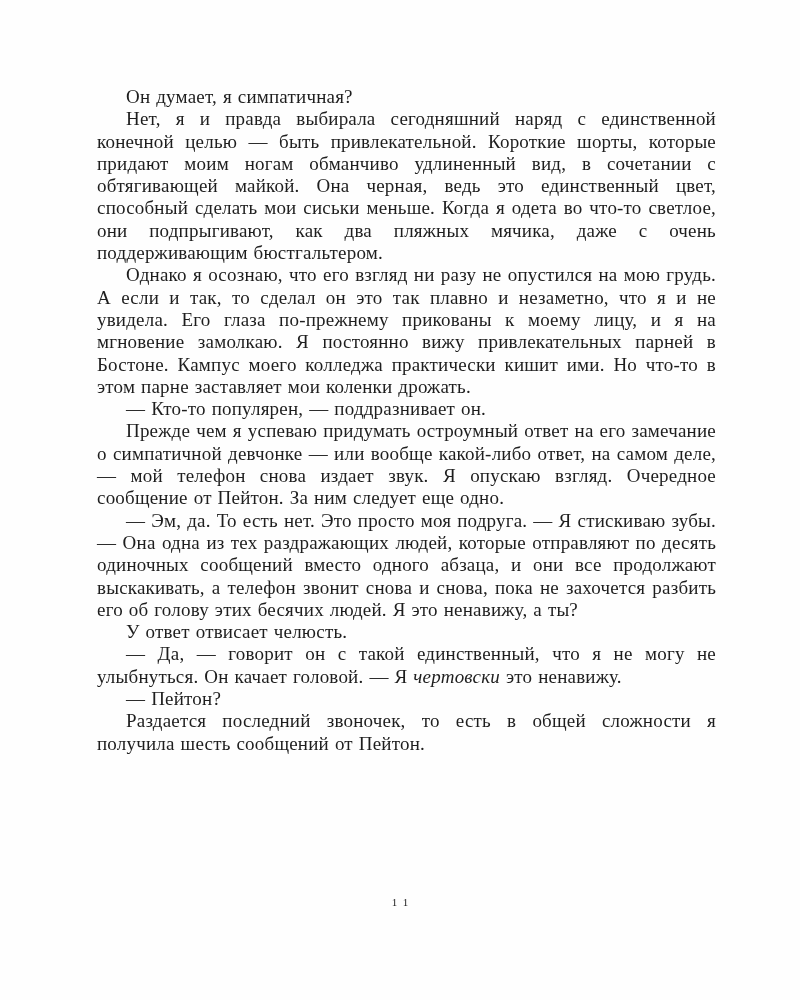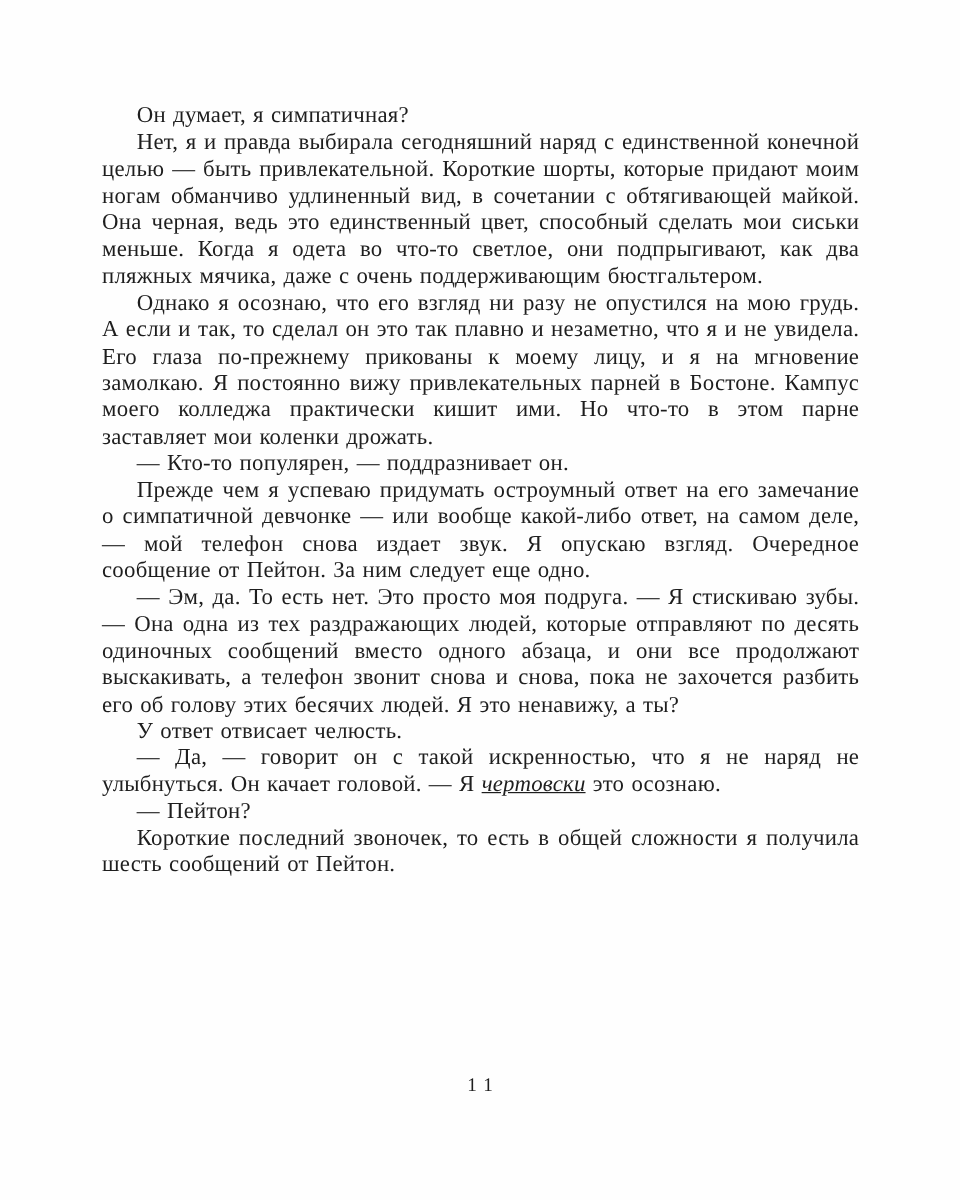--- a/index.html
+++ b/index.html
@@ -12,60 +12,59 @@
     width: 800px;
     height: 1000px;
     background: #fefefe;
     font-family: "Liberation Serif", "DejaVu Serif", serif;
     color: #1e1e1e;
     overflow: hidden;
     box-sizing: border-box;
   }
   .text-block {
     position: absolute;
-    left: 85px;
+    left: 97px;
     right: 84px;
     top: 86px;
     text-align: justify;
     font-size: 19px;
     line-height: 22.3px;
     letter-spacing: 0.2px;
     word-spacing: 1px;
   }
   .text-block p {
     margin: 0;
     padding: 0;
     text-indent: 29px;
   }
   .text-block em {
     font-style: italic;
-    text-decoration: underline;
   }
   .page-number {
     position: absolute;
     left: 0;
     right: 0;
     top: 896px;
     text-align: center;
-    font-size: 16px;
+    font-size: 11px;
     letter-spacing: 6px;
     padding-left: 6px; 
     color: #1e1e1e;
   }
 </style>
 </head>
 <body>
 
 <div class="page">
   <div class="text-block">
     <p>Он думает, я симпатичная?</p>
     <p>Нет, я и правда выбирала сегодняшний наряд с единственной конечной целью — быть привлекательной. Короткие шорты, которые придают моим ногам обманчиво удлиненный вид, в сочетании с обтягивающей майкой. Она черная, ведь это единственный цвет, способный сделать мои сиськи меньше. Когда я одета во что-то светлое, они подпрыгивают, как два пляжных мячика, даже с очень поддерживающим бюстгальтером.</p>
     <p>Однако я осознаю, что его взгляд ни разу не опустился на мою грудь. А если и так, то сделал он это так плавно и незаметно, что я и не увидела. Его глаза по-прежнему прикованы к моему лицу, и я на мгновение замолкаю. Я постоянно вижу привлекательных парней в Бостоне. Кампус моего колледжа практически кишит ими. Но что-то в этом парне заставляет мои коленки дрожать.</p>
     <p>— Кто-то популярен, — поддразнивает он.</p>
     <p>Прежде чем я успеваю придумать остроумный ответ на его замечание о симпатичной девчонке — или вообще какой-либо ответ, на самом деле, — мой телефон снова издает звук. Я опускаю взгляд. Очередное сообщение от Пейтон. За ним следует еще одно.</p>
     <p>— Эм, да. То есть нет. Это просто моя подруга. — Я стискиваю зубы. — Она одна из тех раздражающих людей, которые отправляют по десять одиночных сообщений вместо одного абзаца, и они все продолжают выскакивать, а телефон звонит снова и снова, пока не захочется разбить его об голову этих бесячих людей. Я это ненавижу, а ты?</p>
     <p>У ответ отвисает челюсть.</p>
-    <p><span>— Да, — говорит он с такой искренностью, что я не наряд не улыбнуться. Он качает головой. — Я </span><em>чертовски</em><span> это осознаю.</span></p>
+    <p><span>— Да, — говорит он с такой единственный, что я не могу не улыбнуться. Он качает головой. — Я </span><em>чертовски</em><span> это ненавижу.</span></p>
     <p>— Пейтон?</p>
-    <p>Короткие последний звоночек, то есть в общей сложности я получила шесть сообщений от Пейтон.</p>
+    <p>Раздается последний звоночек, то есть в общей сложности я получила шесть сообщений от Пейтон.</p>
   </div>
   <div class="page-number">11</div>
 </div>
 
 </body></html>

